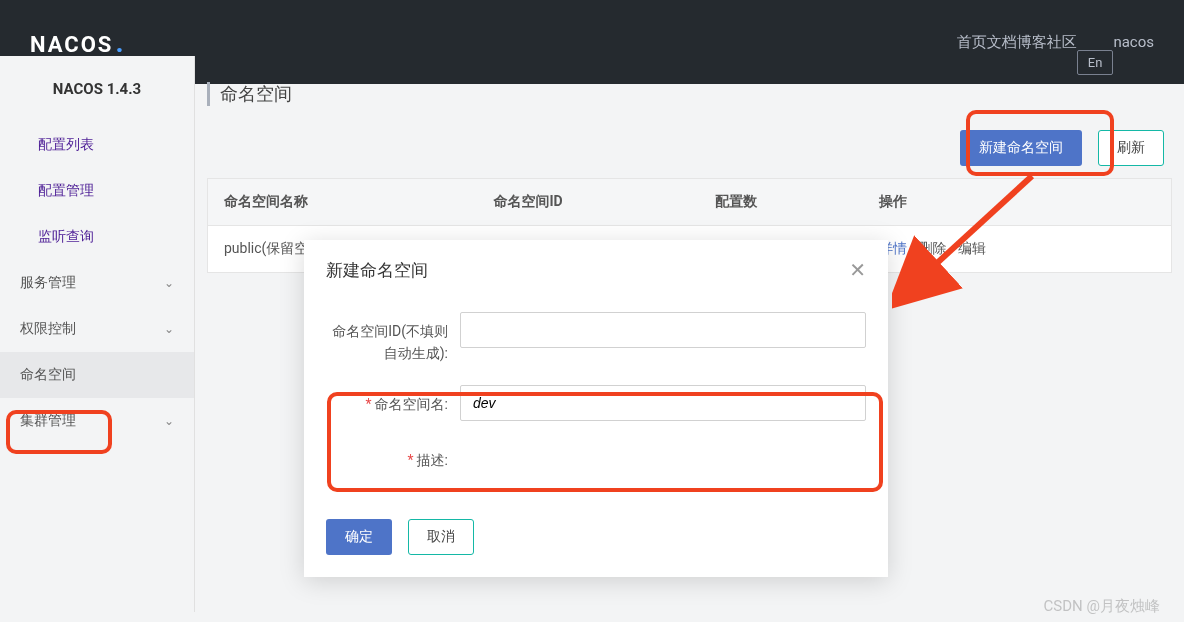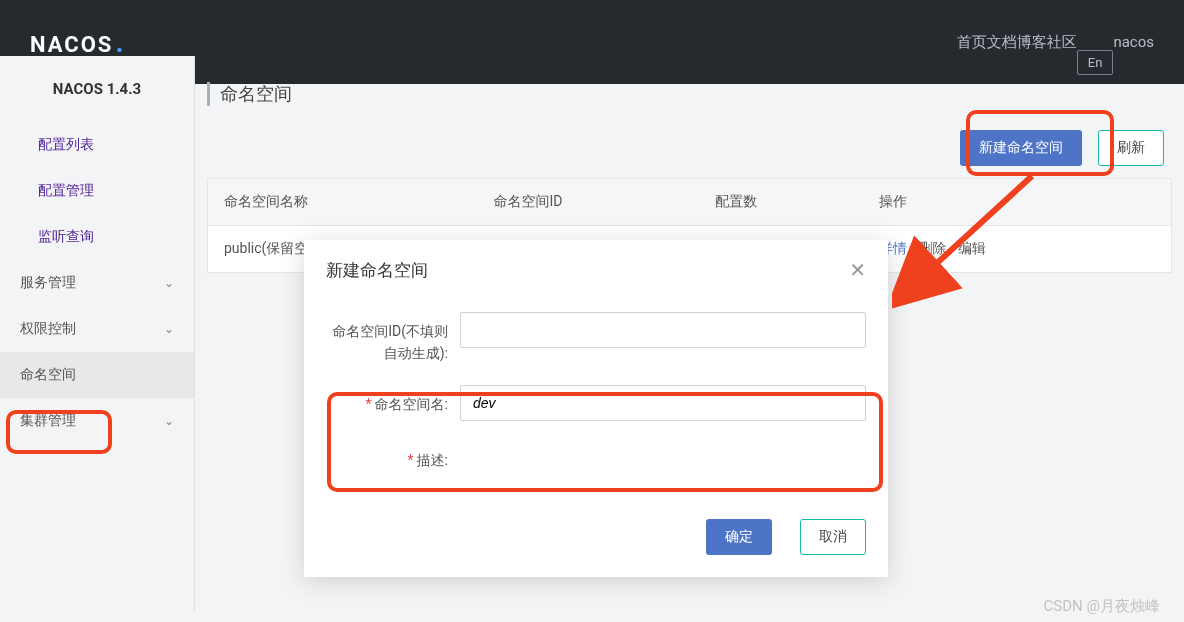--- a/index.html
+++ b/index.html
@@ -25,35 +25,35 @@
     
     .main { position: absolute; left: 195px; top: 66px; right: 0; padding: 16px 12px; }
     .page-title-bar { border-left: 3px solid #a9b0bb; padding-left: 10px; font-size: 18px; color: #444; margin-bottom: 24px; }
     .toolbar { display: flex; justify-content: flex-end; gap: 16px; margin-bottom: 12px; padding-right: 8px; }
     .btn { padding: 8px 18px; font-size: 14px; border-radius: 3px; cursor: pointer; border: 1px solid transparent; }
     .btn-primary { background: #4e74c8; color: #fff; }
     .btn-default { background: #fff; border: 1px solid #14b8a6; color: #444; }
     
     
     .table { width: 100%; border-collapse: collapse; background: #fff; border: 1px solid #e5e5e5; }
-    .table th { text-align: left; padding: 14px 16px; font-weight: normal; font-size: 14px; color: #555; background: #f5f6f7; border-bottom: 1px solid #e5e5e5; }
+    .table th { text-align: left; padding: 14px 16px; font-weight: bold; font-size: 14px; color: #555; background: #f5f6f7; border-bottom: 1px solid #e5e5e5; }
     .table td { padding: 14px 16px; font-size: 14px; color: #555; border-bottom: 1px solid #e5e5e5; }
     .link { color: #4e74c8; cursor: pointer; }
     .op-group span { margin-right: 8px; }
     
     
     .modal { position: absolute; left: 304px; top: 240px; width: 584px; background: #fff; box-shadow: 0 4px 24px rgba(0,0,0,0.15); z-index: 10; }
     .modal-header { padding: 18px 22px; font-size: 17px; color: #333; display: flex; justify-content: space-between; align-items: center; border-bottom: 0; }
     .modal-close { color: #999; font-size: 20px; cursor: pointer; }
     .modal-body { padding: 12px 22px 10px; }
     .form-row { display: flex; align-items: flex-start; margin-bottom: 20px; }
     .form-label { width: 134px; text-align: right; font-size: 14px; color: #555; padding-right: 12px; padding-top: 8px; line-height: 1.6; }
     .required { color: #e84b4b; margin-right: 3px; }
     .form-input { flex: 1; border: 1px solid #d1d1d1; height: 36px; padding: 0 12px; font-size: 14px; border-radius: 2px; font-style: italic; }
-    .modal-footer { padding: 18px 22px 22px; display: flex; justify-content: flex-end; gap: 28px; }
+    .modal-footer { padding: 18px 22px 22px; display: flex; justify-content: flex-start; gap: 16px; }
     
     
     .hl { position: absolute; border: 4px solid #f0411f; border-radius: 10px; pointer-events: none; z-index: 20; }
     .hl1 { left: 966px; top: 110px; width: 148px; height: 66px; }
     .hl2 { left: 6px; top: 410px; width: 106px; height: 44px; }
     .hl3 { left: 327px; top: 392px; width: 556px; height: 100px; }
     
     
     .arrow { position: absolute; left: 892px; top: 166px; z-index: 25; pointer-events: none; }
     

